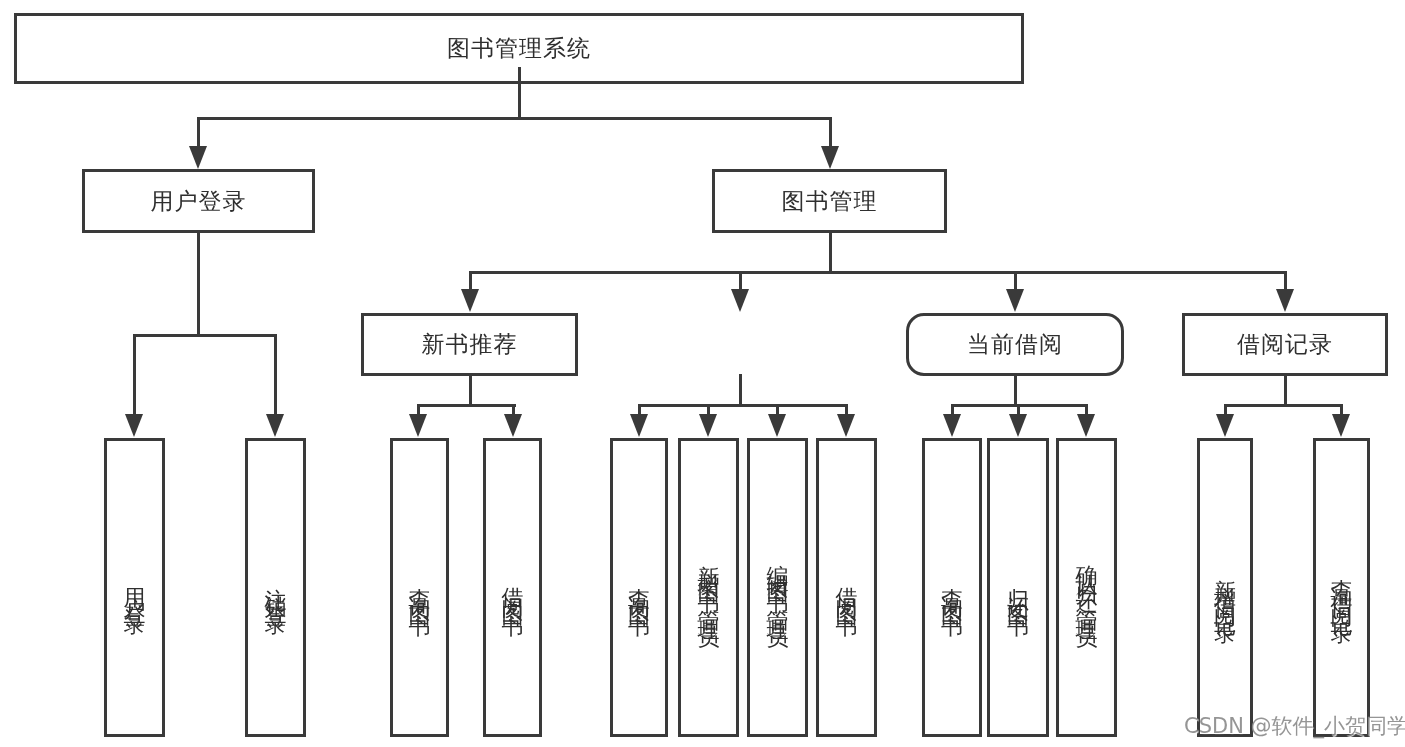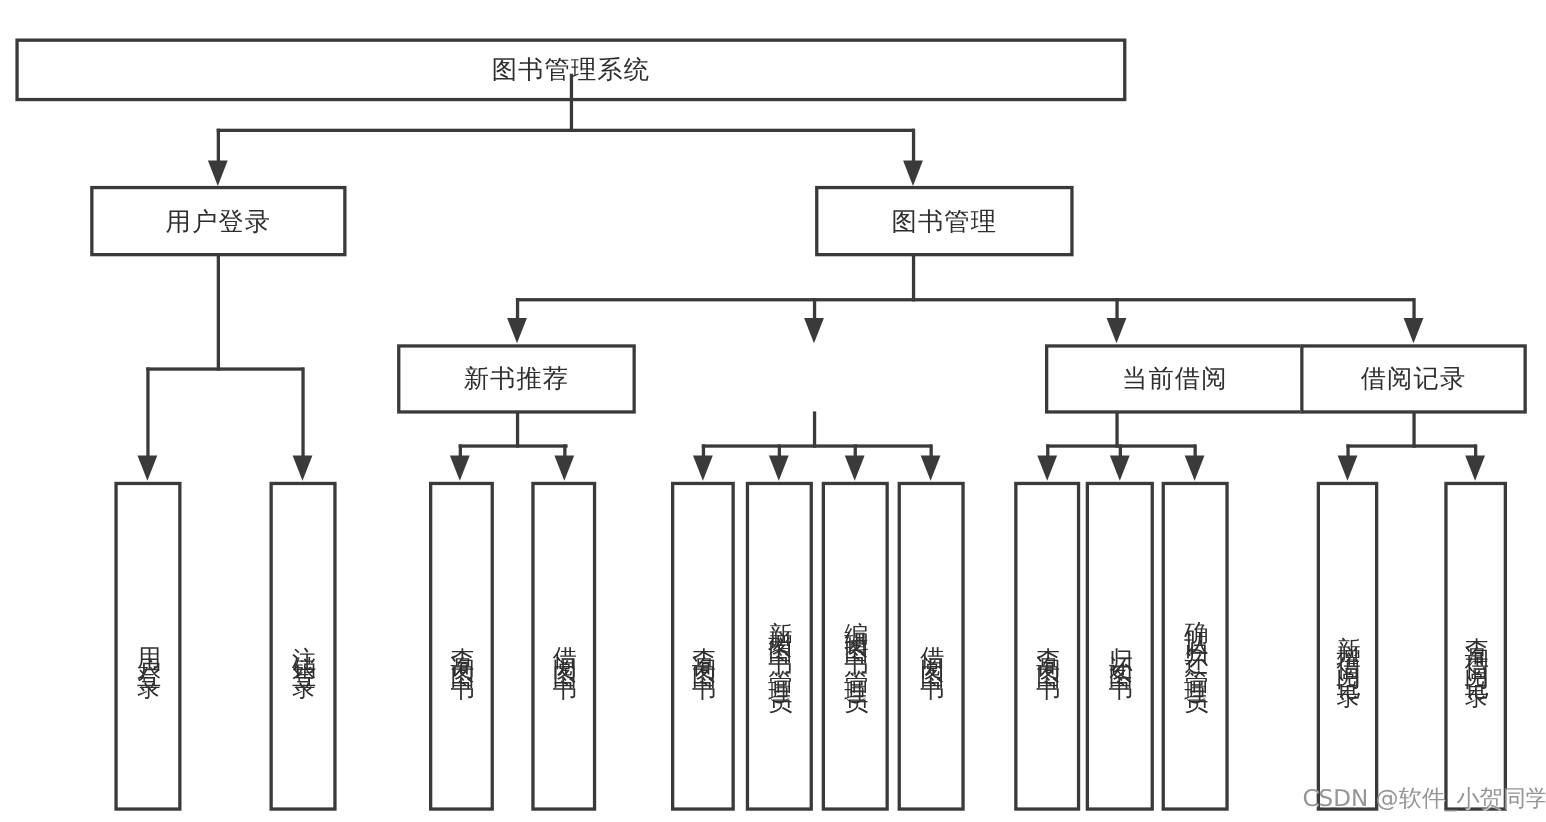--- a/index.html
+++ b/index.html
@@ -65,53 +65,53 @@
     text-shadow: 1px 1px 1px rgba(255,255,255,0.9);
     z-index: 10;
     white-space: nowrap;
   }
 </style>
 </head>
 <body>
 
 <div class="canvas">
 
-  <div class="node" style="left:14px; top:13px; width:1010px; height:57px;margin-top:22px;">图书管理系统</div>
+  <div class="node" style="left:14px; top:13px; width:1010px; height:71px;">图书管理系统</div>
 
   <div class="vline" style="left:518px; top:67px; height:53px;"></div>
   <div class="hline" style="left:197px; top:117px; width:634px;"></div>
 
   <div class="vline" style="left:197px; top:117px; height:31px;"></div>
   <div class="arr" style="left:189px; top:146px;"></div>
   <div class="vline" style="left:829px; top:117px; height:31px;"></div>
   <div class="arr" style="left:821px; top:146px;"></div>
 
   <div class="node" style="left:82px; top:169px; width:233px; height:64px;">用户登录</div>
-  <div class="node" style="left:712px; top:169px; width:235px; height:64px;margin-left:29px;">图书管理</div>
+  <div class="node" style="left:712px; top:169px; width:235px; height:64px;">图书管理</div>
 
   <div class="vline" style="left:197px; top:231px; height:106px;"></div>
   <div class="hline" style="left:133px; top:334px; width:143px;"></div>
   <div class="vline" style="left:133px; top:334px; height:81px;"></div>
   <div class="arr" style="left:125px; top:414px;"></div>
   <div class="vline" style="left:274px; top:334px; height:81px;"></div>
   <div class="arr" style="left:266px; top:414px;"></div>
 
   <div class="vline" style="left:829px; top:231px; height:43px;"></div>
   <div class="hline" style="left:469px; top:271px; width:817px;"></div>
   <div class="vline" style="left:469px;  top:271px; height:19px;"></div>
   <div class="arr" style="left:461px;  top:289px;"></div>
   <div class="vline" style="left:739px;  top:271px; height:19px;"></div>
   <div class="arr" style="left:731px;  top:289px;"></div>
   <div class="vline" style="left:1014px; top:271px; height:19px;"></div>
   <div class="arr" style="left:1006px; top:289px;"></div>
   <div class="vline" style="left:1284px; top:271px; height:19px;"></div>
   <div class="arr" style="left:1276px; top:289px;"></div>
 
   <div class="node" style="left:361px; top:313px; width:217px; height:63px;">新书推荐</div>
-  <div class="node" style="left:950px; top:313px; width:236px; height:63px;">当前借阅</div>
+  <div class="node" style="left:906px; top:313px; width:218px; height:63px;border-radius:18px;">当前借阅</div>
   <div class="node" style="left:1182px; top:313px; width:206px; height:63px;">借阅记录</div>
 
   <div class="vline" style="left:469px;  top:374px; height:33px;"></div>
   <div class="vline" style="left:739px;  top:374px; height:33px;"></div>
   <div class="vline" style="left:1014px; top:374px; height:33px;"></div>
   <div class="vline" style="left:1284px; top:374px; height:33px;"></div>
 
   <div class="hline" style="left:417px;  top:404px; width:99px;"></div>
   <div class="hline" style="left:638px;  top:404px; width:209px;"></div>
   <div class="hline" style="left:951px;  top:404px; width:136px;"></div>

